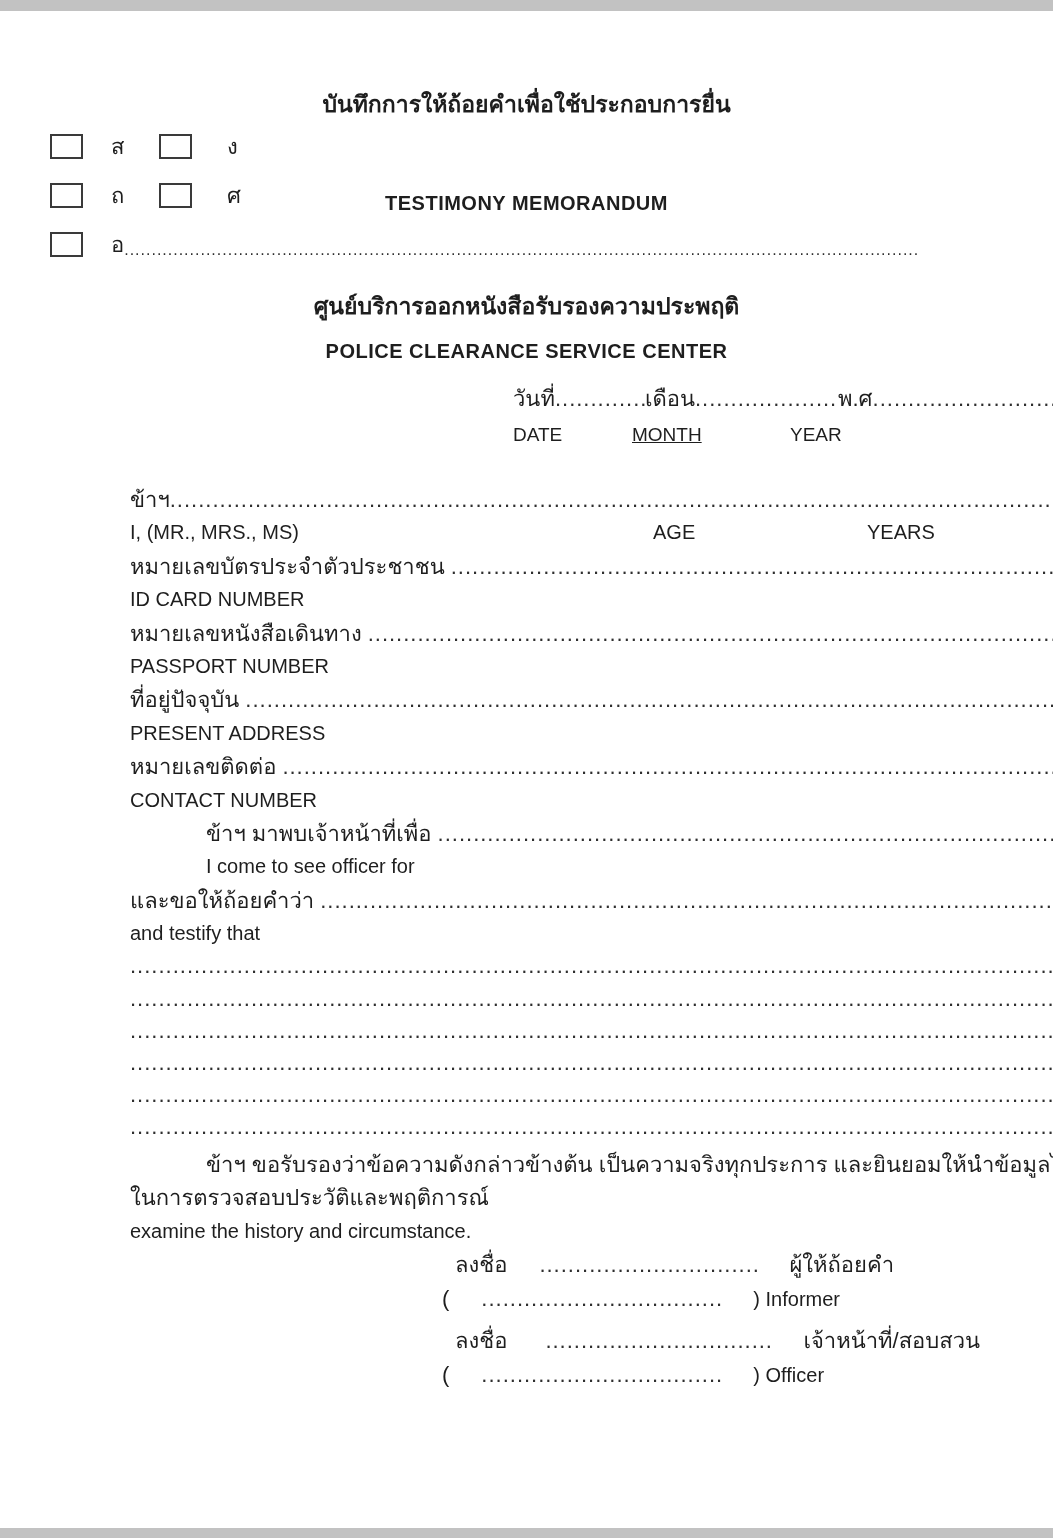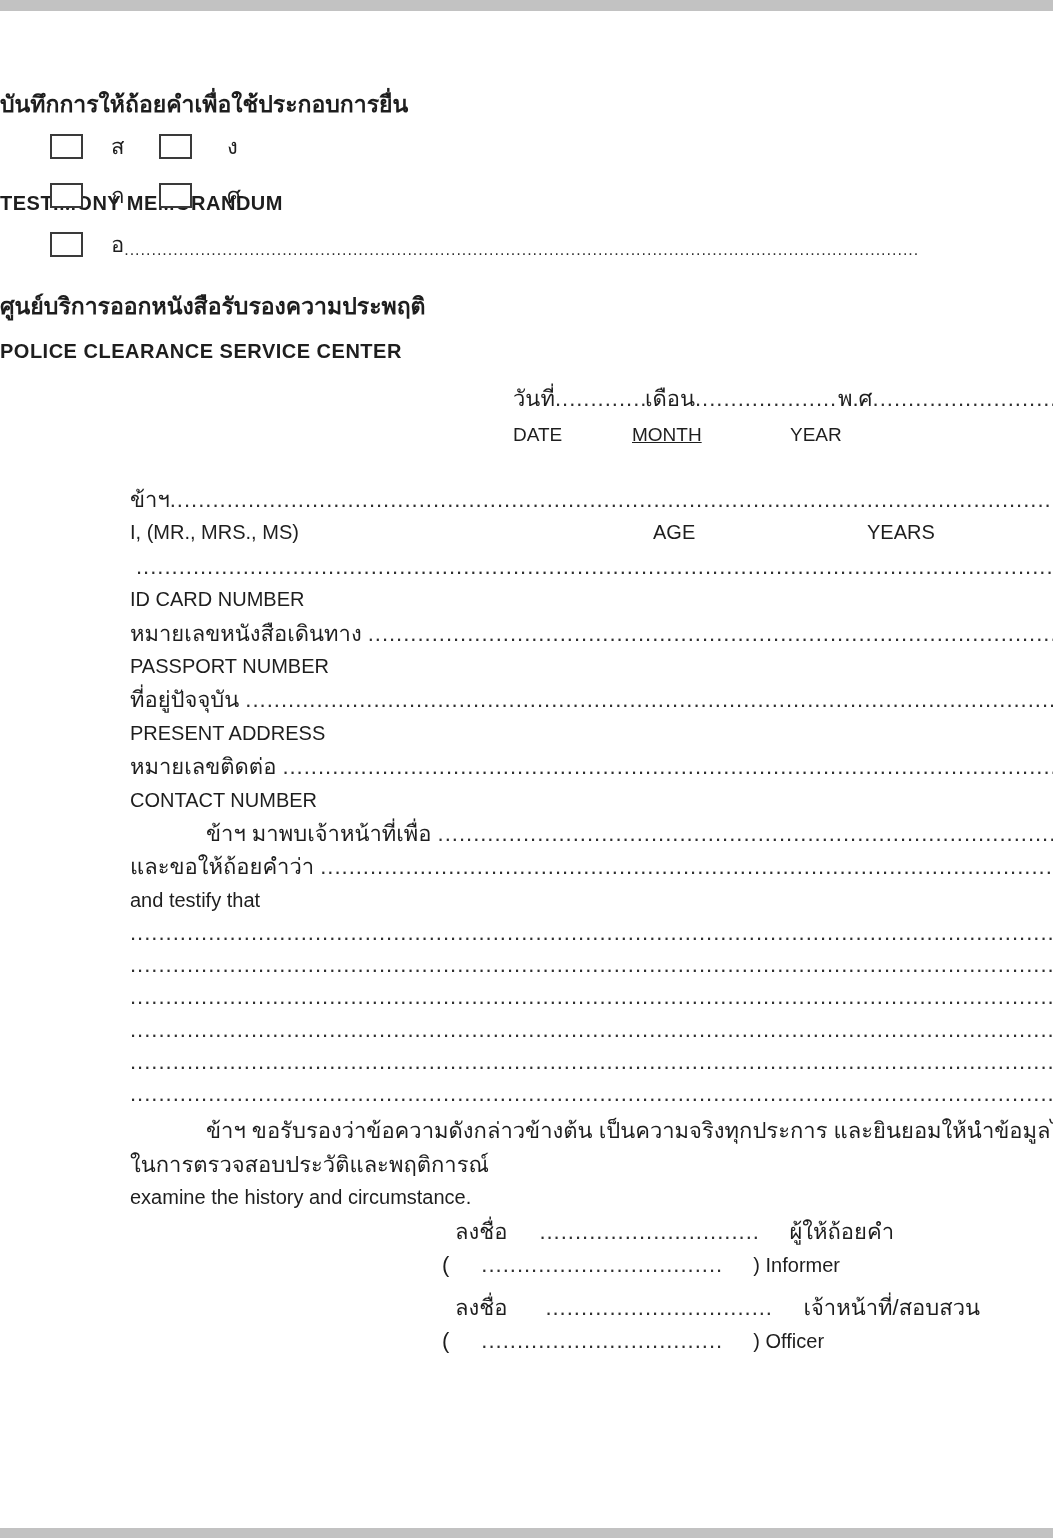--- a/index.html
+++ b/index.html
@@ -6,21 +6,21 @@
   html,body { background:#ffffff; }
   .page {
     position:relative; width:1053px; height:1538px; margin:0 auto;
     background:#ffffff; color:#1e1e1e; overflow:hidden;
     font-family:"Liberation Sans", sans-serif;
   }
   .gray-bar { position:absolute; left:0; width:1053px; background:#c2c2c2; }
   .gray-bar.top { top:0; height:11px; }
   .gray-bar.bottom { top:1528px; height:10px; }
 
-  .center-line { position:absolute; left:0; width:1053px; }
+  .center-line { position:absolute; left:0; width:1053px; text-align:center; }
   .t-thai-bold { font-size:23px; font-weight:bold; }
   .t-en-bold   { font-size:20px; font-weight:bold; letter-spacing:0.5px; }
 
   
   .cb-block { position:absolute; left:50px; top:130px; width:870px; }
   .cb-row { display:flex; align-items:center; height:33px; margin-bottom:16px; }
   .cb-box { width:33px; height:25px; border:2px solid #3a3a3a; background:#fff; flex:none; }
   .cb-label { font-size:22px; line-height:25px; margin-left:28px; flex:none; }
   .cb-label.w { width:48px; }
   .cb-gap { width:35px; flex:none; }
@@ -118,20 +118,21 @@
       <span class="dotline">................................................................................................................................................................................................................................................................................................................................................................................................................</span>
 
     </div>
     <div class="row en rel">
       <span>I, (MR., MRS., MS)</span>
       <span class="abs" style="left:523px;">AGE</span>
       <span class="abs" style="left:737px;">YEARS</span>
     </div>
 
     <div class="row">
+      <span>หมายเลขบัตรประจำตัวประชาชน</span>
       <span class="dotline" style="margin-left:6px;">................................................................................................................................................................................................................................................................................................................................................................................................................</span>
     </div>
     <div class="row en">
       <span>ID CARD NUMBER</span>
     </div>
 
     <div class="row">
       <span>หมายเลขหนังสือเดินทาง</span>
       <span class="dotline" style="margin-left:6px;">................................................................................................................................................................................................................................................................................................................................................................................................................</span>
     </div>
@@ -151,20 +152,23 @@
       <span>หมายเลขติดต่อ</span>
       <span class="dotline" style="margin-left:6px;">................................................................................................................................................................................................................................................................................................................................................................................................................</span>
     </div>
     <div class="row en">
       <span>CONTACT NUMBER</span>
     </div>
 
     <div class="row indent">
       <span>ข้าฯ มาพบเจ้าหน้าที่เพื่อ</span>
       <span class="dotline" style="margin-left:6px;">................................................................................................................................................................................................................................................................................................................................................................................................................</span>
+    </div>
+    <div class="row en indent">
+      <span>I come to see officer for</span>
     </div>
 
     <div class="row">
       <span>และขอให้ถ้อยคำว่า</span>
       <span class="dotline" style="margin-left:6px;">................................................................................................................................................................................................................................................................................................................................................................................................................</span>
     </div>
     <div class="row en">
       <span>and testify that</span>
     </div>
 

